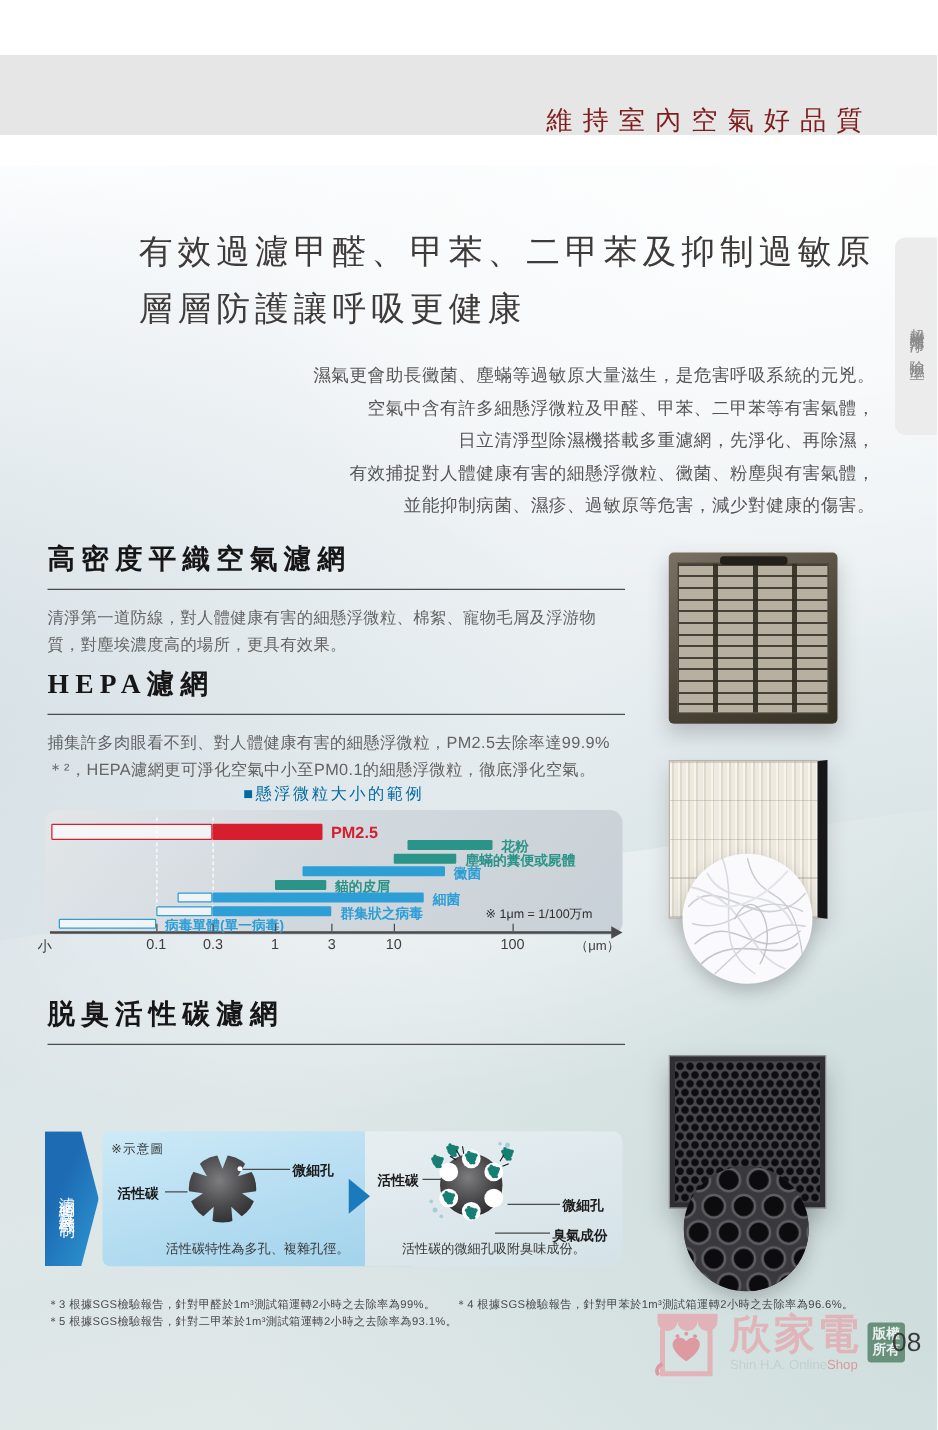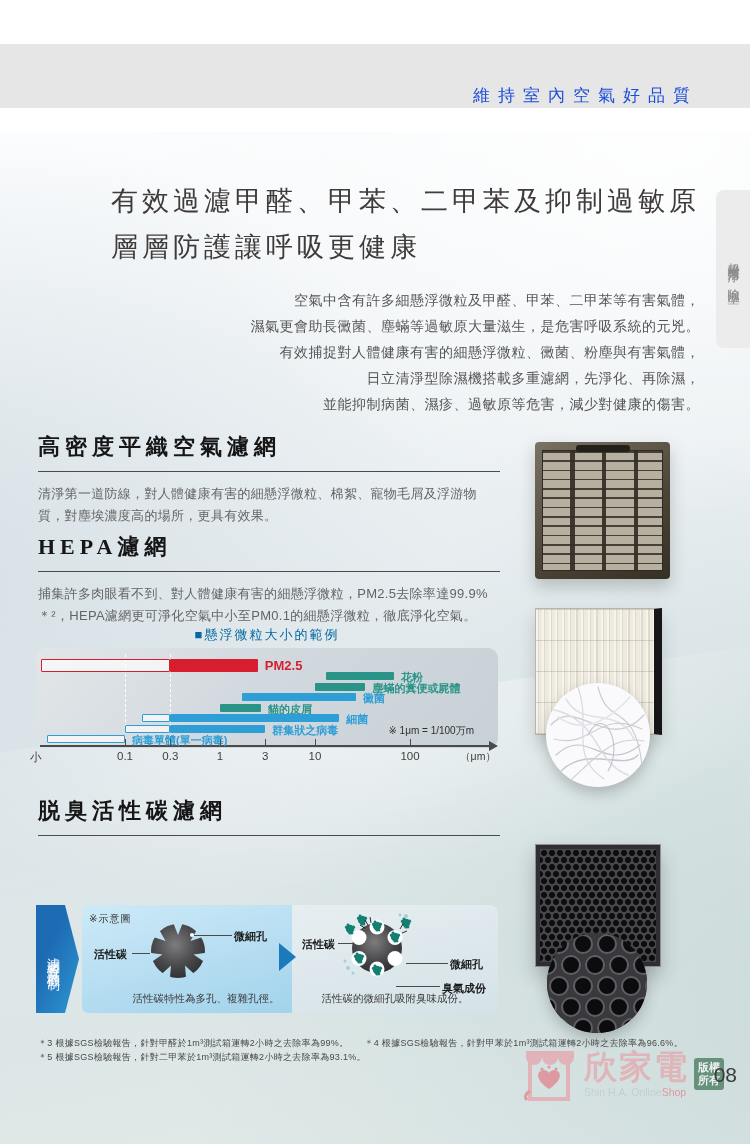--- a/index.html
+++ b/index.html
@@ -13,21 +13,21 @@
       radial-gradient(130% 80% at -12% 42%, rgba(195,210,218,0.55), rgba(195,210,218,0) 55%),
       radial-gradient(140% 95% at 108% 88%, rgba(193,213,212,0.65), rgba(193,213,212,0) 60%),
       linear-gradient(168deg,#fcfdfe 0%,#eff3f5 28%,#e4ebee 52%,#dde6e6 78%,#e3ebea 100%);}
   .swoosh{position:absolute;left:-160px;top:700px;width:1100px;height:520px;
     background:radial-gradient(60% 50% at 50% 0%, rgba(255,255,255,0.5), rgba(255,255,255,0) 70%);
     transform:rotate(-8deg);}
 
   
   .topbar{position:absolute;left:0;top:44px;width:750px;height:64px;background:#e6e6e6;
     display:flex;align-items:center;justify-content:flex-end;padding-right:52px;box-sizing:border-box;}
-  .topbar .t{font-size:17px;letter-spacing:8px;color:#1d4ed8;margin-top:39px;}
+  .topbar .t{font-size:21px;letter-spacing:8px;color:#7f1d1d;margin-top:39px;}
 
   
   .side-tab{position:absolute;right:0;top:190px;width:34px;height:158px;background:#ececec;
     border-radius:8px 0 0 8px;display:flex;align-items:center;justify-content:center;}
   .side-tab .t{writing-mode:vertical-rl;text-orientation:upright;font-size:12px;color:#8a8a8a;letter-spacing:2px;}
 
   
   .hero-title{position:absolute;right:50px;top:178px;text-align:left;color:#3f3b3a;
     font-size:27px;letter-spacing:4px;line-height:46px;font-weight:400;}
   .hero-intro{position:absolute;right:50px;top:287px;text-align:right;color:#565656;
@@ -137,24 +137,24 @@
 
   <div class="side-tab">
     <span class="t">超變頻清淨/除濕型</span>
   </div>
 
   <div class="hero-title">
     <div>有效過濾甲醛、甲苯、二甲苯及抑制過敏原</div>
     <div>層層防護讓呼吸更健康</div>
   </div>
   <div class="hero-intro">
+    <div>濕氣更會助長黴菌、塵蟎等過敏原大量滋生，是危害呼吸系統的元兇。</div>
     <div>空氣中含有許多細懸浮微粒及甲醛、甲苯、二甲苯等有害氣體，</div>
-    <div>濕氣更會助長黴菌、塵蟎等過敏原大量滋生，是危害呼吸系統的元兇。</div>
+    <div>日立清淨型除濕機搭載多重濾網，先淨化、再除濕，</div>
     <div>有效捕捉對人體健康有害的細懸浮微粒、黴菌、粉塵與有害氣體，</div>
-    <div>日立清淨型除濕機搭載多重濾網，先淨化、再除濕，</div>
     <div>並能抑制病菌、濕疹、過敏原等危害，減少對健康的傷害。</div>
   </div>
 
   <div class="section" style="top:432px;">
     <div class="sec-title">高密度平織空氣濾網</div>
     <div class="sec-rule"></div>
     <div class="sec-body">清淨第一道防線，對人體健康有害的細懸浮微粒、棉絮、寵物毛屑及浮游物質，對塵埃濃度高的場所，更具有效果。</div>
   </div>
 
   <div class="section" style="top:532px;">

